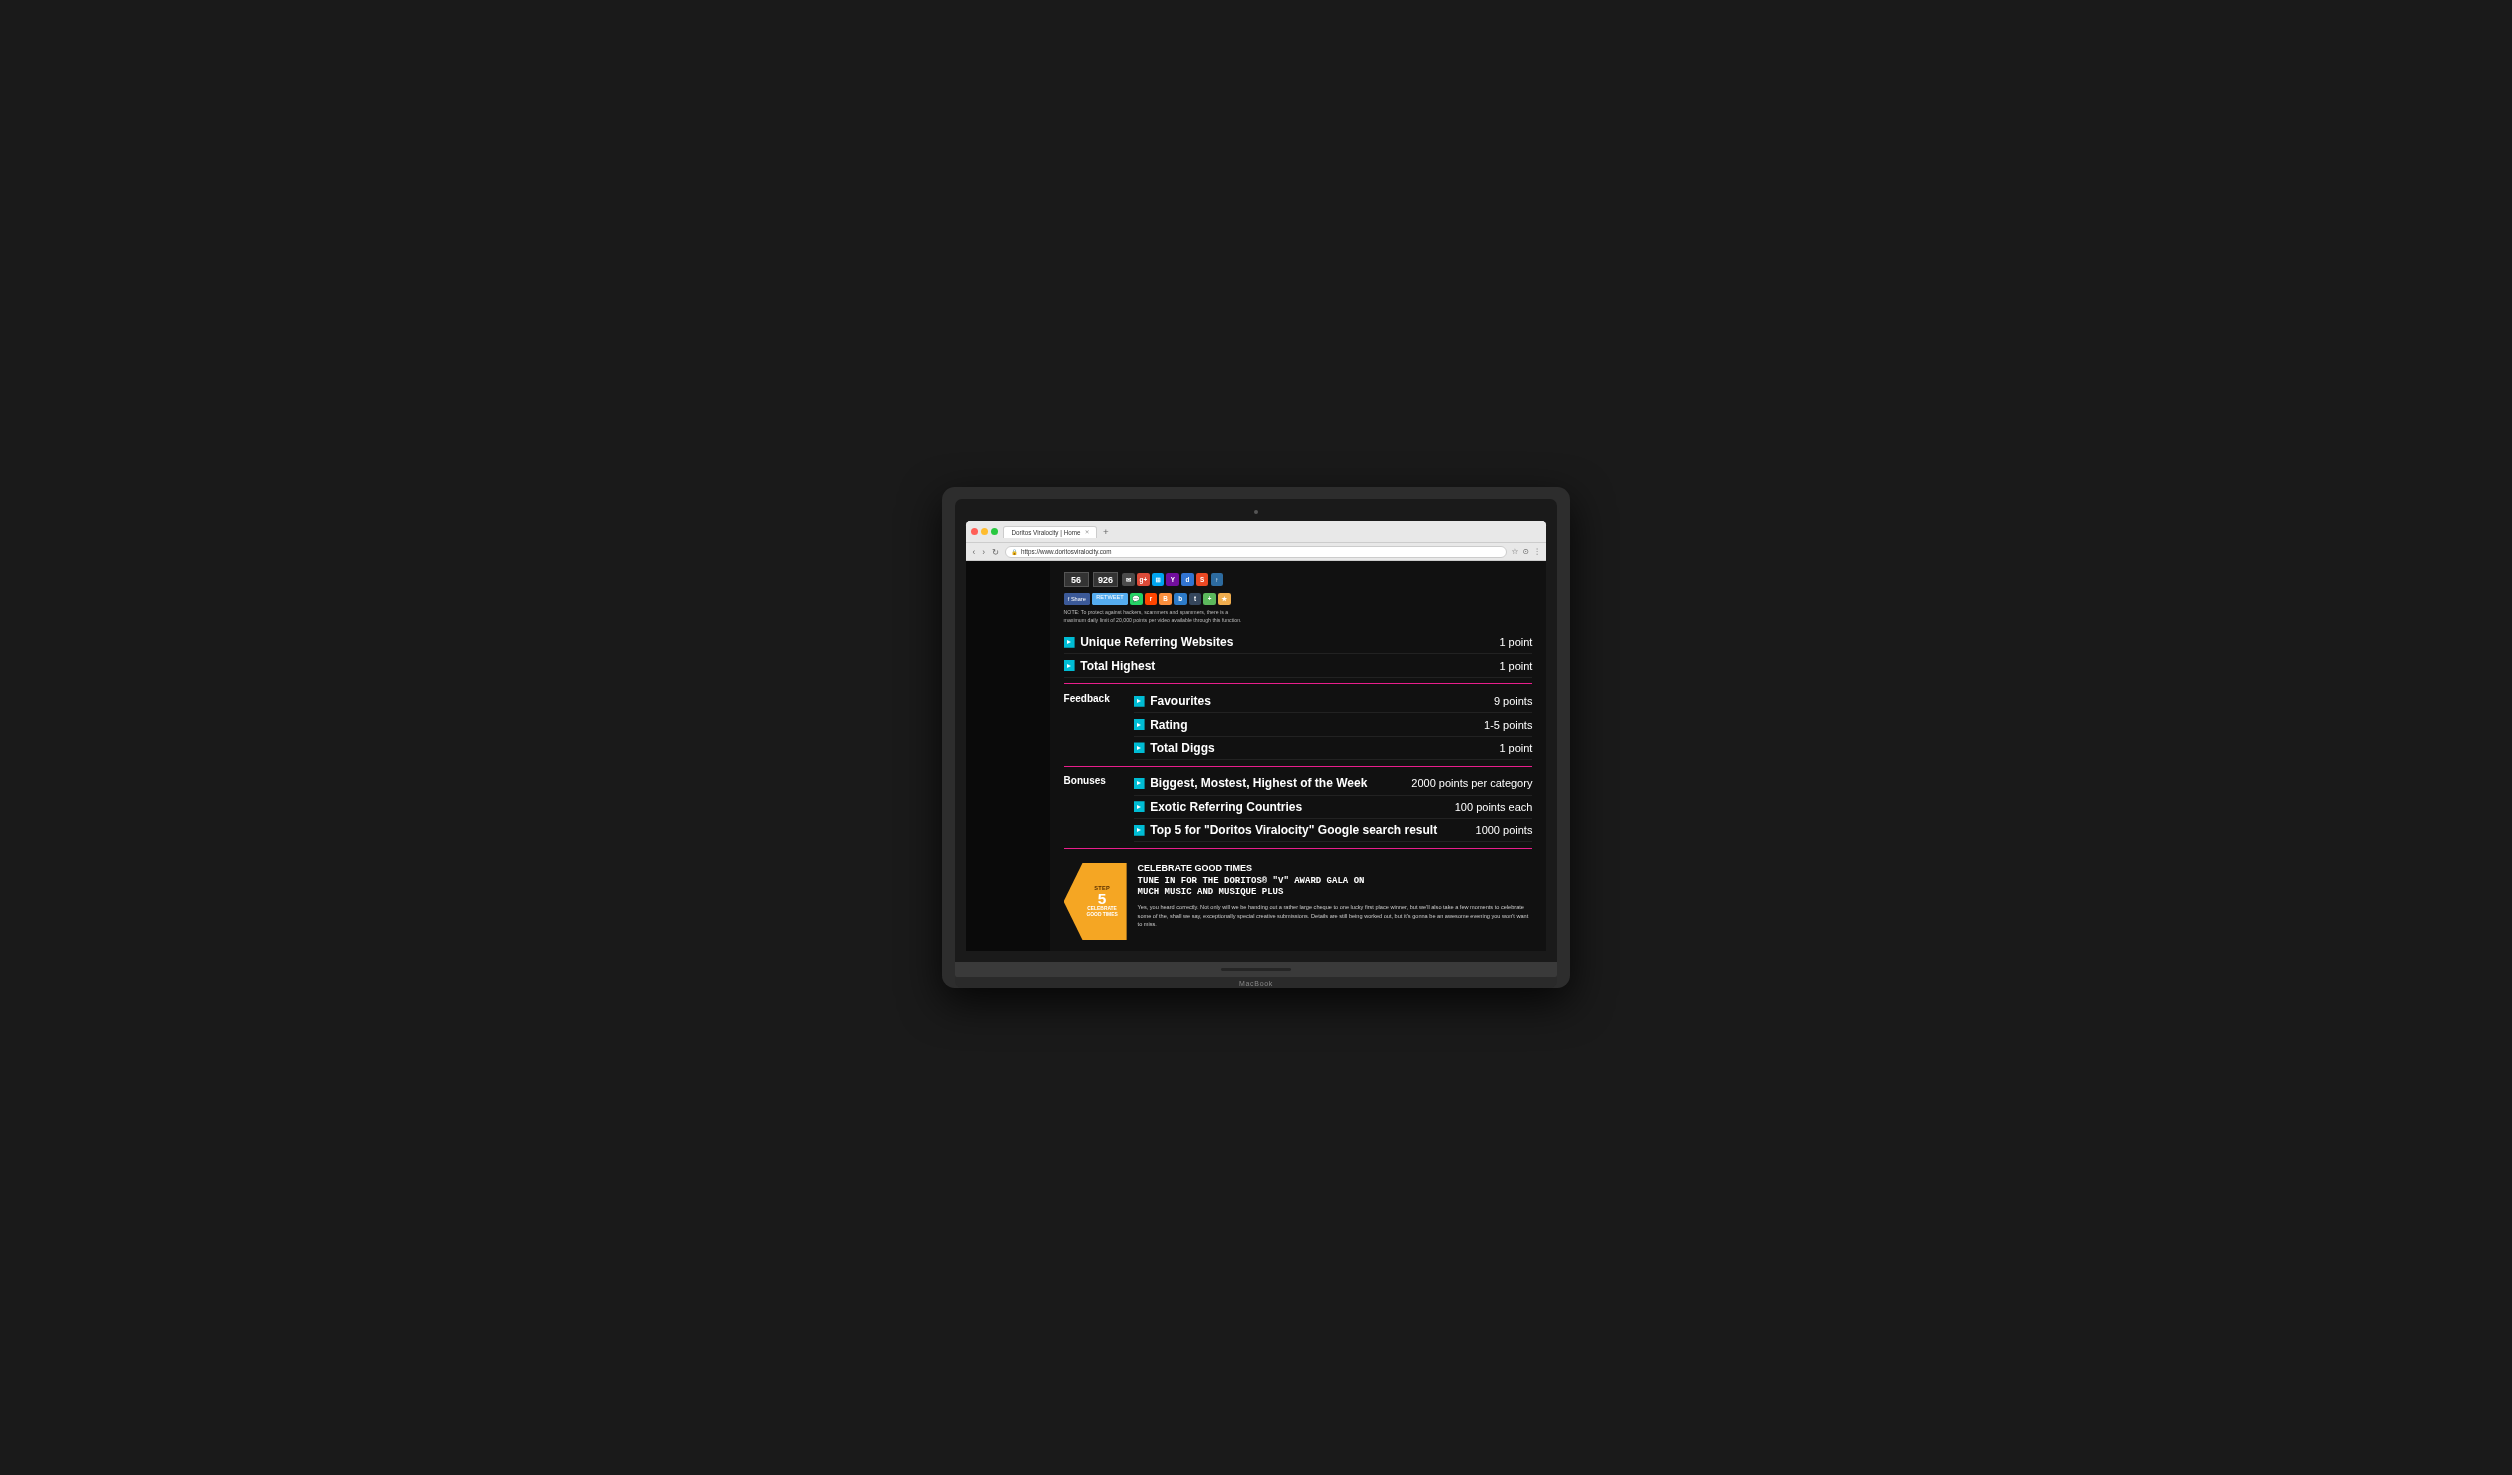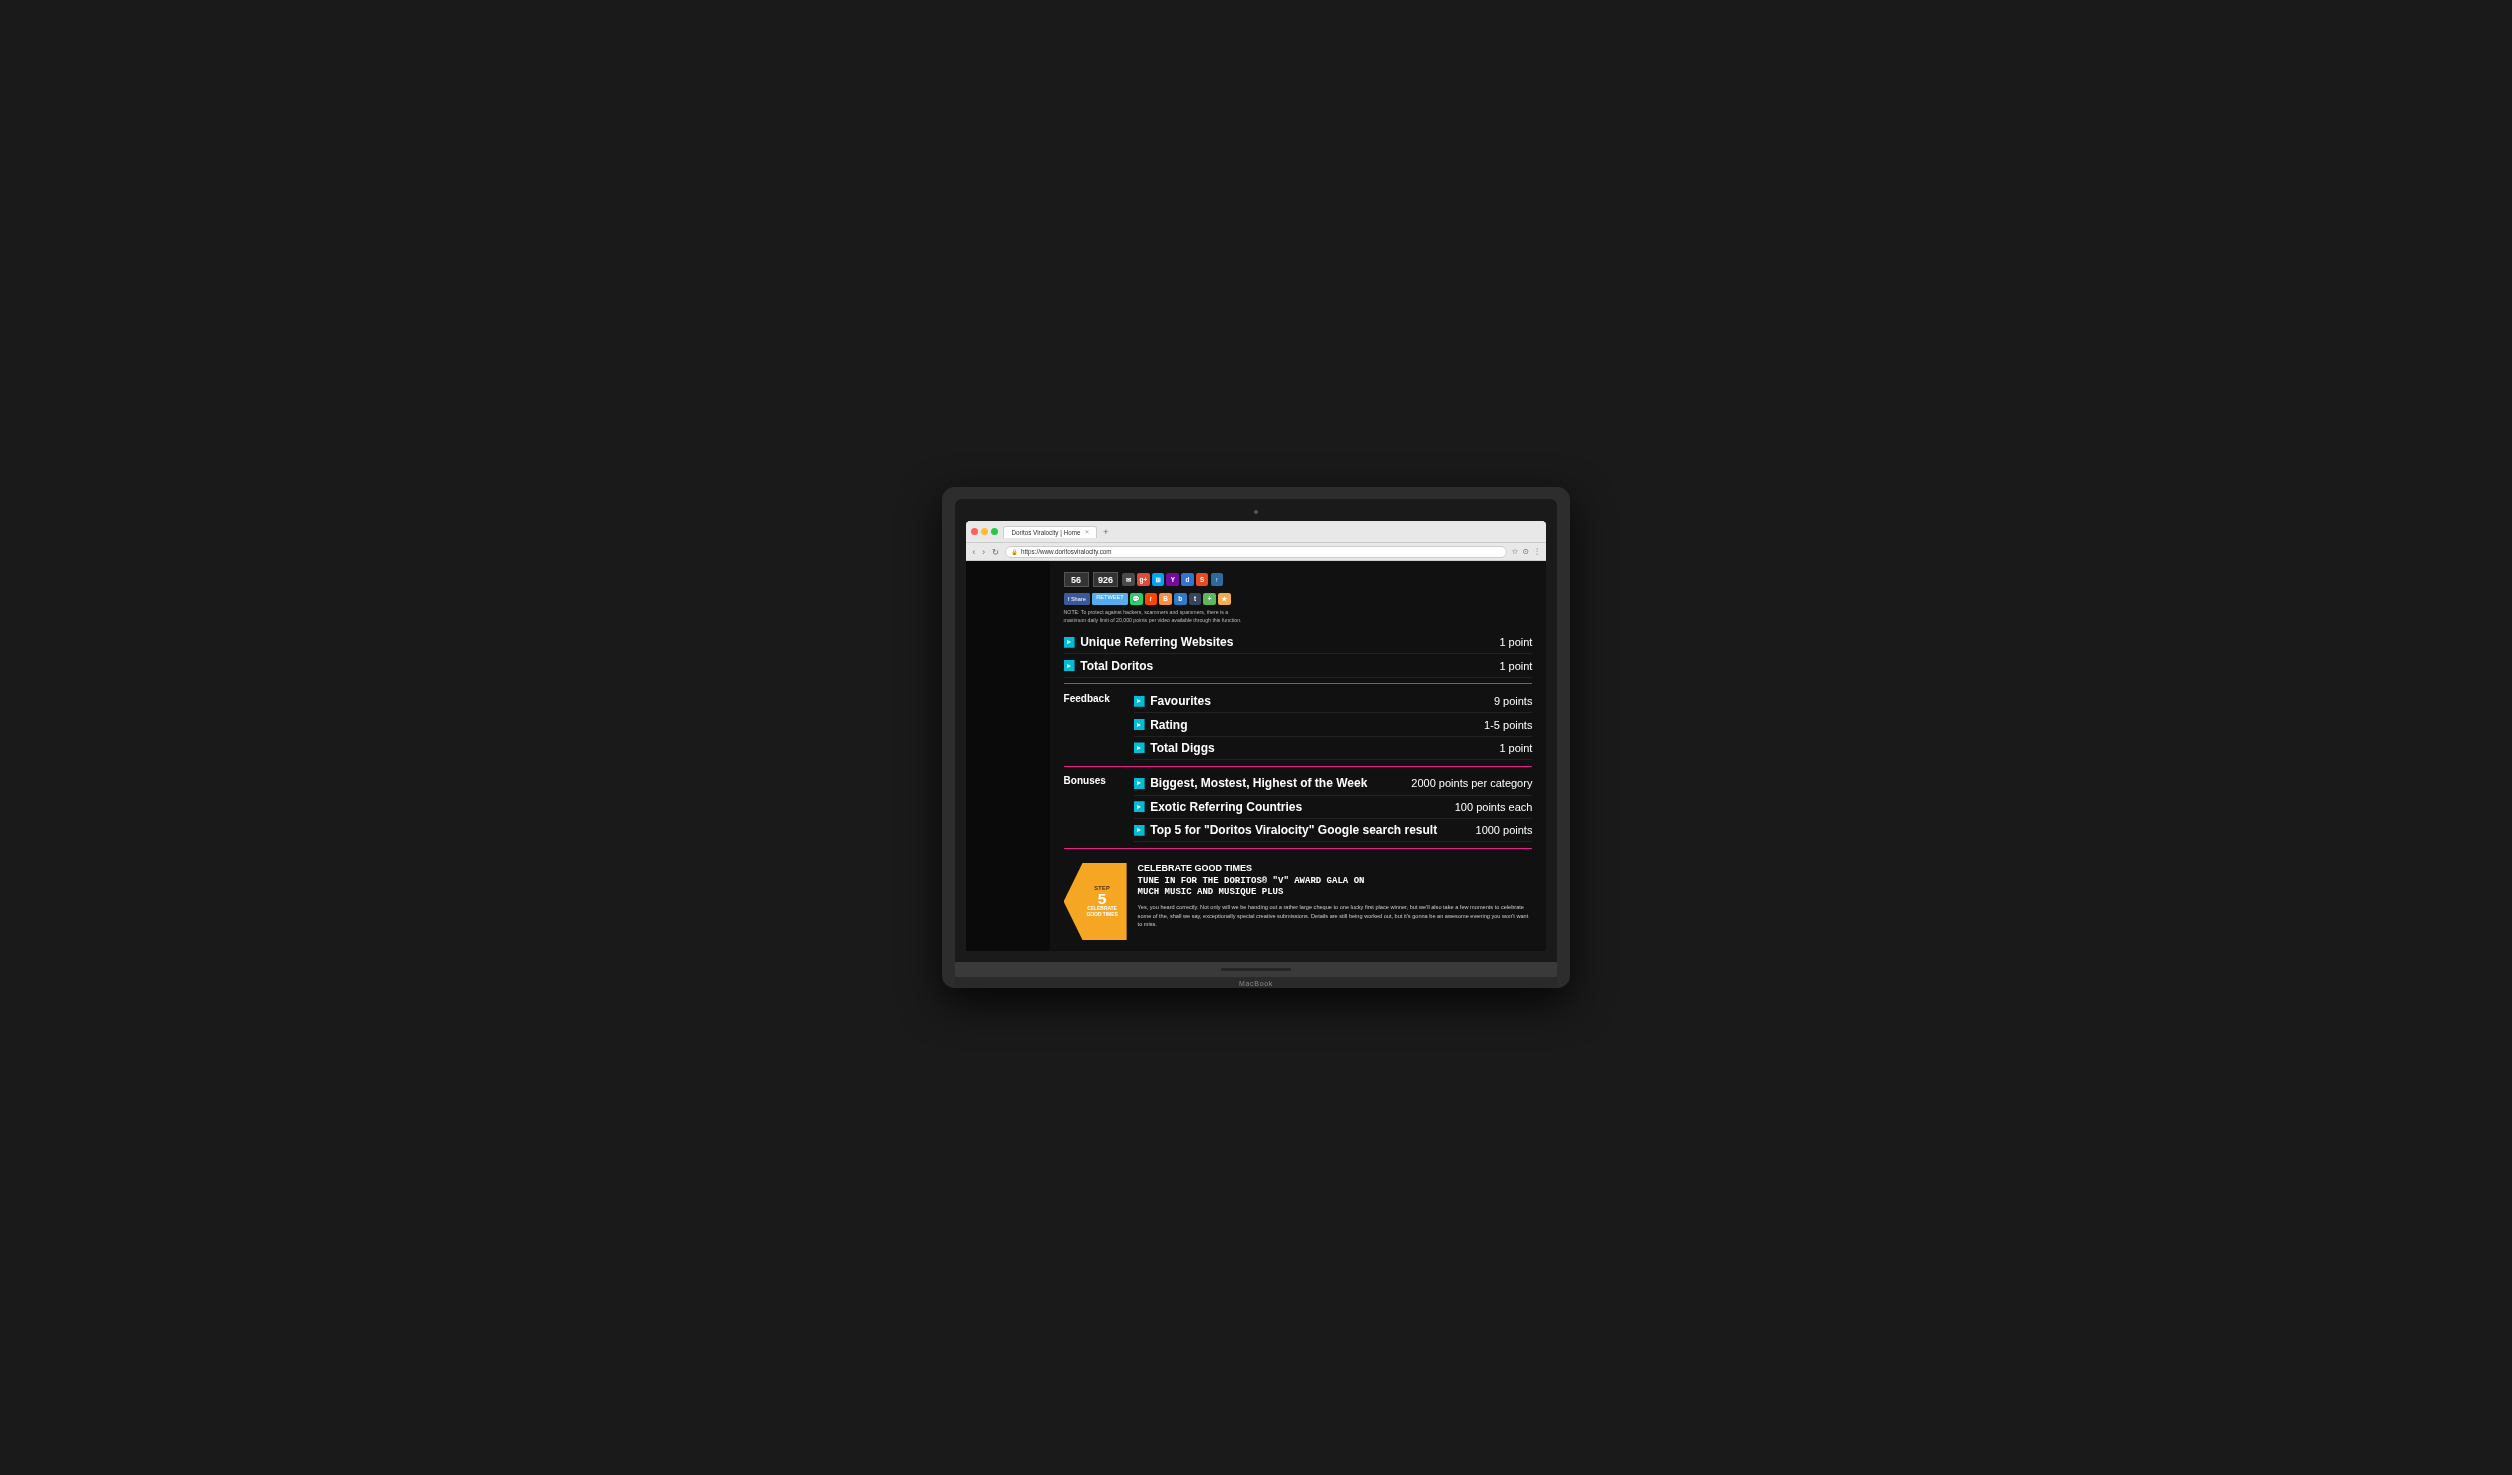--- a/index.html
+++ b/index.html
@@ -496,21 +496,21 @@
           <p class="note-text">NOTE: To protect against hackers, scammers and spammers, there is a maximum daily limit of 20,000 points per video available through this function.</p>
 
           <div class="points-table">
             <div class="points-row">
               <div class="play-icon"></div>
               <span class="points-label">Unique Referring Websites</span>
               <span class="points-value">1 point</span>
             </div>
             <div class="points-row">
               <div class="play-icon"></div>
-              <span class="points-label">Total Doritos</span>
+              <span class="points-label">Total Highest</span>
               <span class="points-value">1 point</span>
             </div>
           </div>
 
           <hr class="section-divider">
 
           <div class="section-header">
             <span class="section-title">Feedback</span>
             <div class="section-items">
               <div class="points-row">

